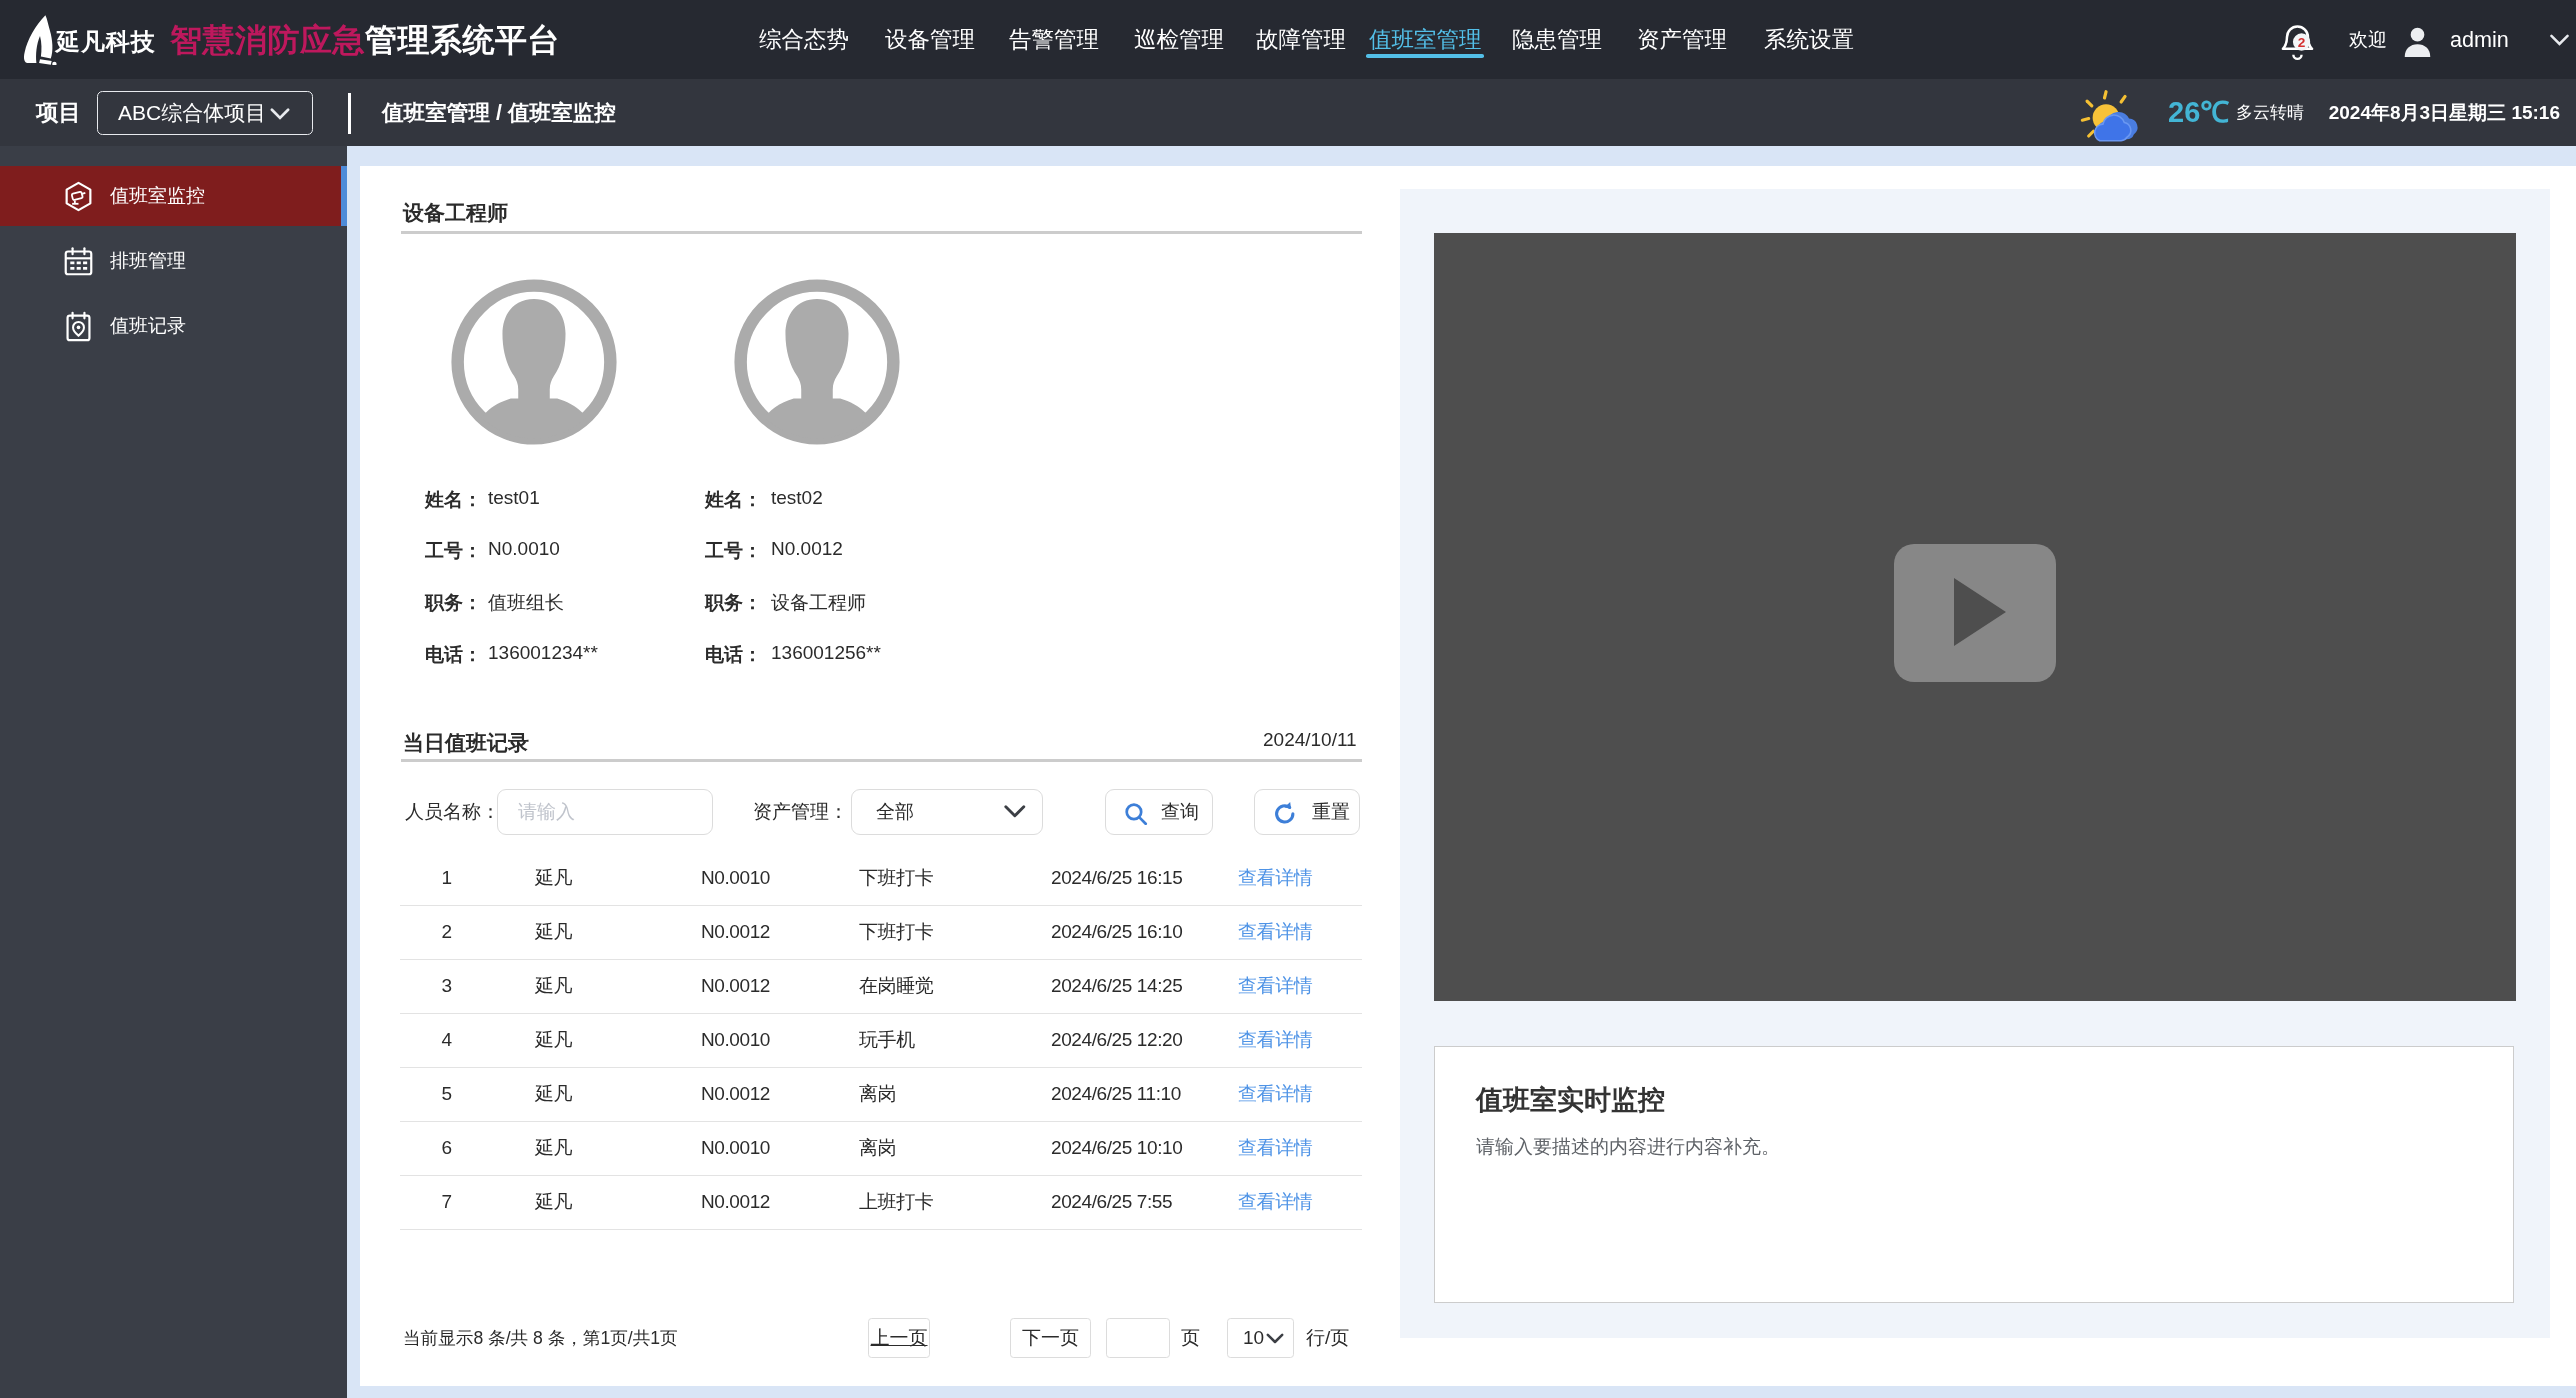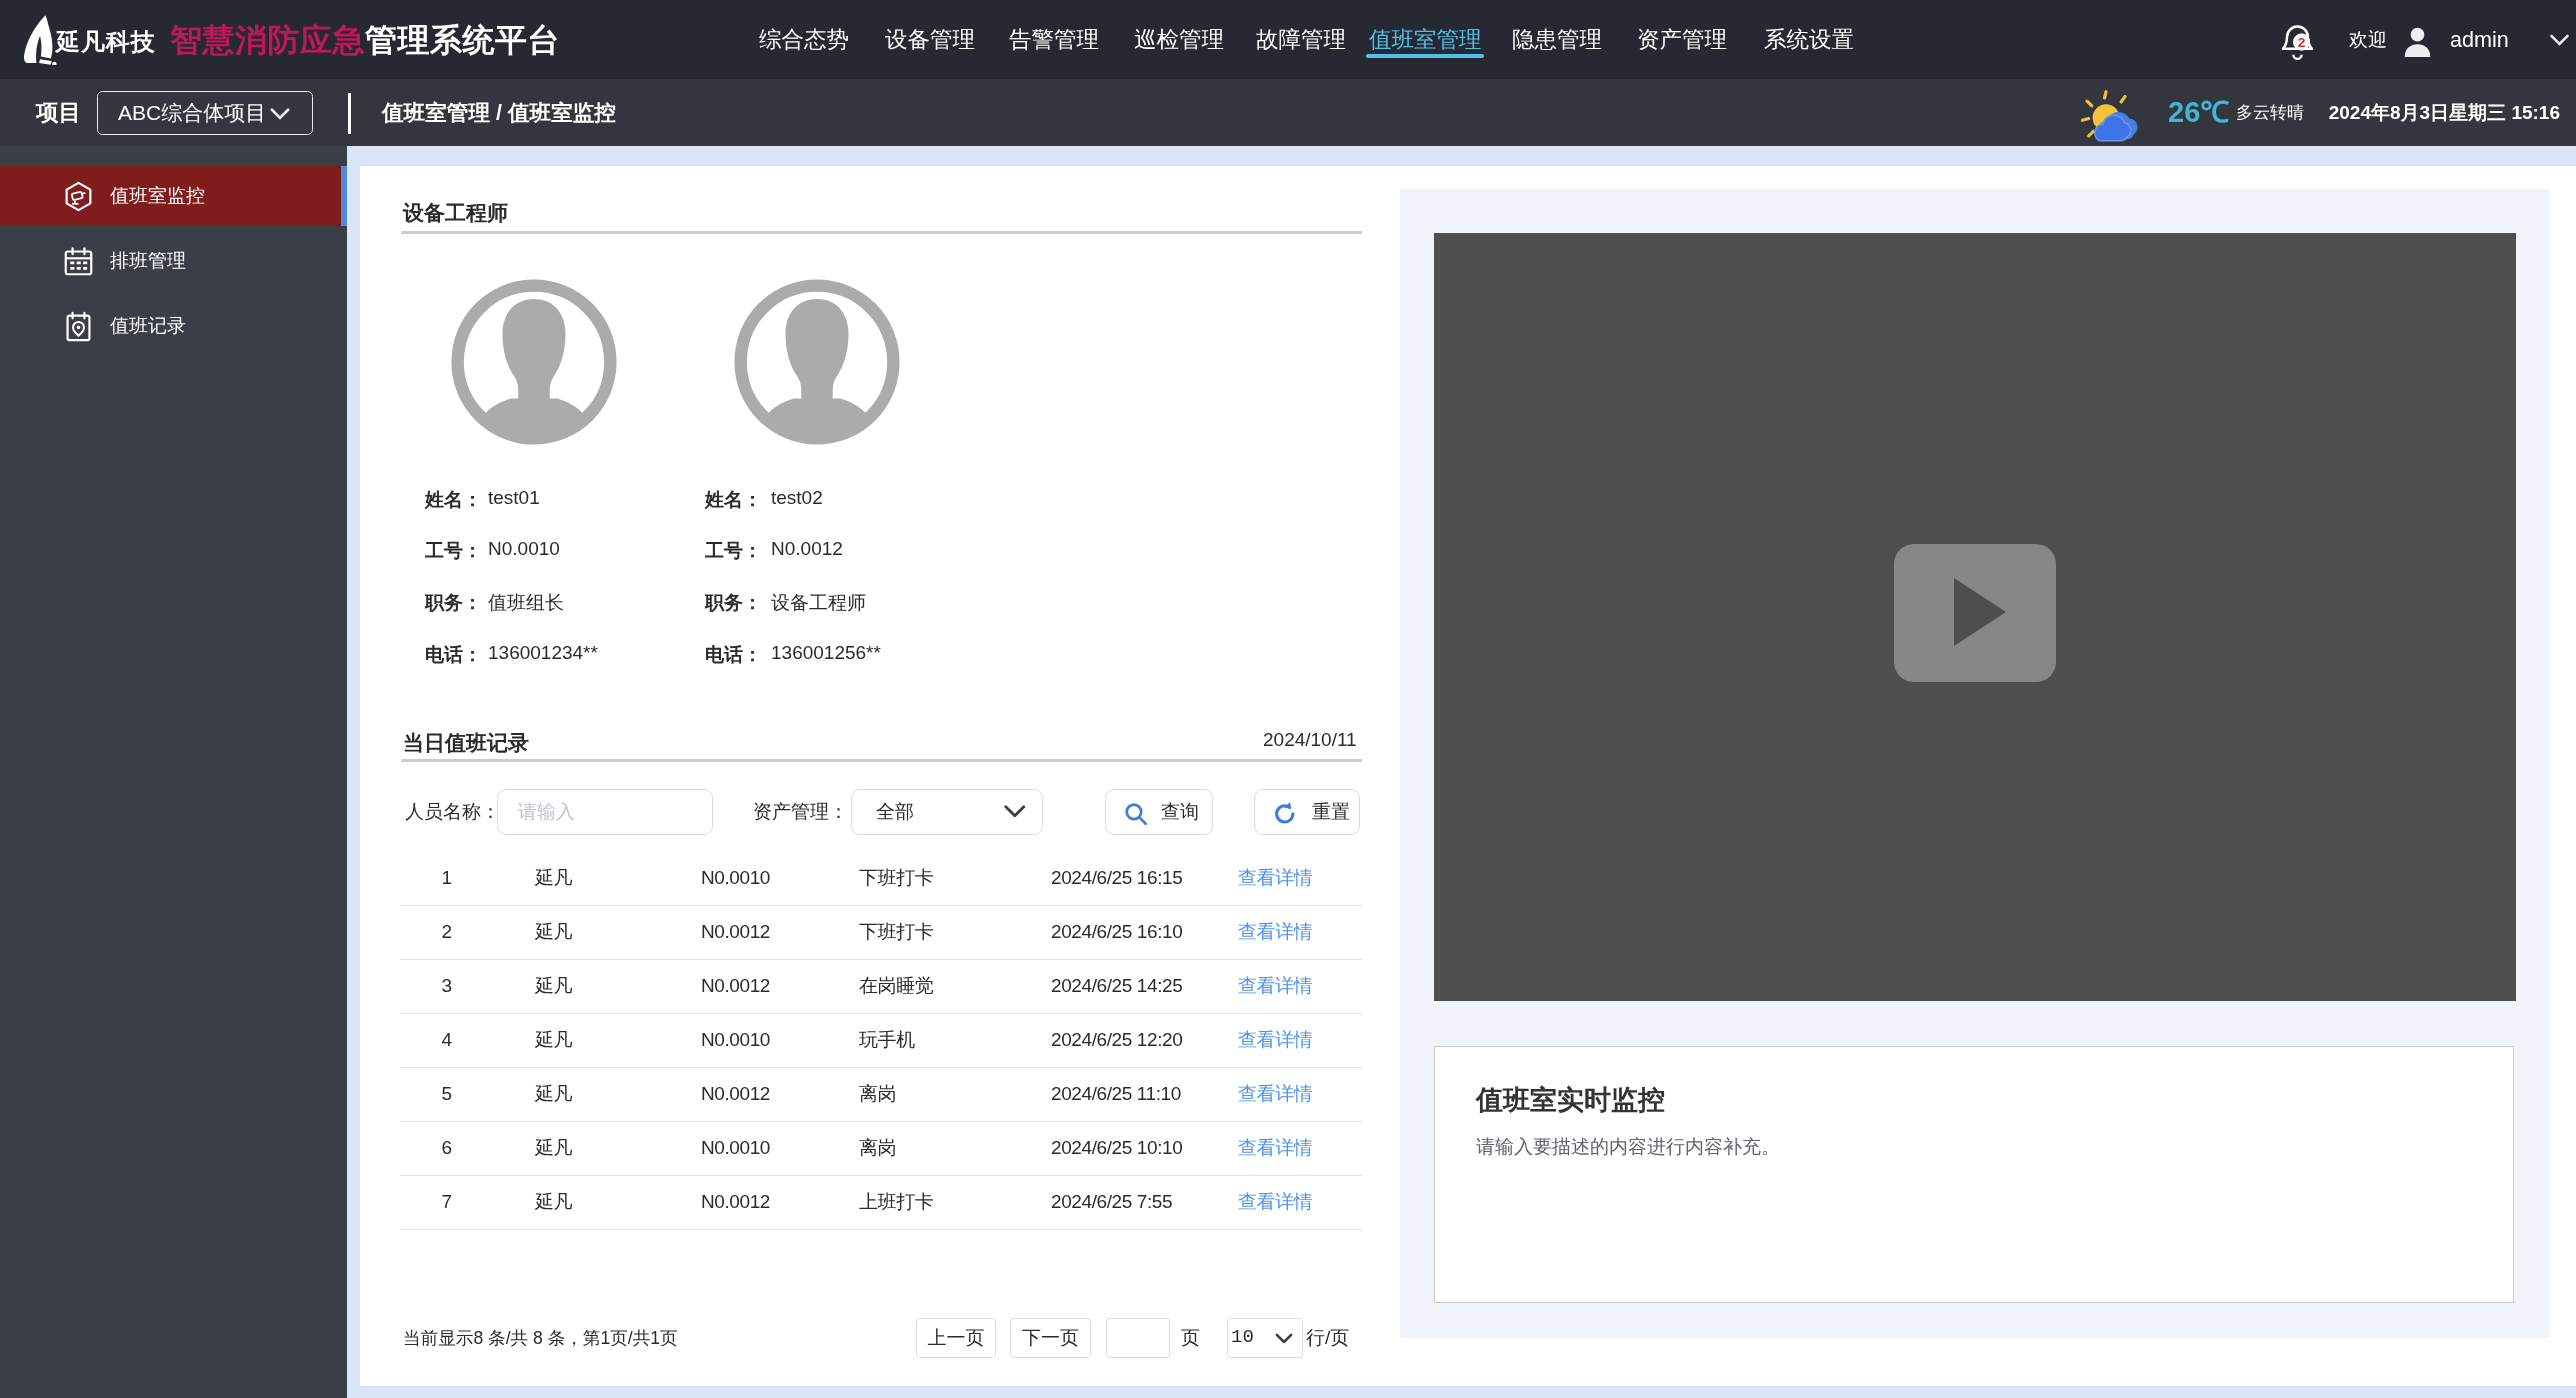--- a/index.html
+++ b/index.html
@@ -66,25 +66,25 @@
   #tbl .c2 { width:167px; padding-left:30px; }
   #tbl .c3 { width:162px; padding-left:29px; }
   #tbl .c4 { width:189px; padding-left:25px; }
   #tbl .c5 { width:185px; padding-left:28px; }
   #tbl .c6 { width:154px; padding-left:30px; }
   #tbl a { color:#4e93e6; text-decoration:none; }
 
   
   #pginfo { left:403px; top:1318px; height:40px; line-height:40px; font-size:17.6px; color:#2b2b2b; }
   .pgbox { top:1318px; height:40px; border:1.8px solid #dcdcdc; border-radius:3.6px; background:#fff; text-align:center; font-size:19px; color:#2b2b2b; line-height:37px; }
-  #pgprev { left:916px; width:80px; }
+  #pgprev { left:868px; width:62px;text-decoration:underline; }
   #pgnext { left:1010px; width:81px; }
   #pgipt  { left:1106px; width:64px; }
   #pglab1 { left:1181px; top:1318px; line-height:40px; font-size:19px; color:#2b2b2b; }
-  #pgsel  { left:1227px; width:76px; text-align:left; padding-left:3px;font-family:Liberation Mono, monospace; }
+  #pgsel  { left:1227px; width:67px; text-align:left; padding-left:15px; }
   #pglab2 { left:1306px; top:1318px; line-height:40px; font-size:19px; color:#2b2b2b; }
 
   
   #rpanel { left:1400px; top:189px; width:1150px; height:1149px; background:#f0f4fa; }
   #video { left:1434px; top:233px; width:1082px; height:768px; background:#4e4e4e; }
   #play { position:absolute; left:460px; top:311px; width:162px; height:138px; background:#878787; border-radius:20px; }
   #play:after { content:""; position:absolute; left:60px; top:34px; border-left:52px solid #4e4e4e; border-top:34px solid transparent; border-bottom:34px solid transparent; }
   #rcard { left:1434px; top:1046px; width:1080px; height:257px; background:#fff; border:0.9px solid #ccc; }
   #rcard h2 { position:absolute; left:41px; top:35px; font-size:27px; color:#333; }
   #rcard p { position:absolute; left:41px; top:87px; font-size:19px; color:#5f6368; }

